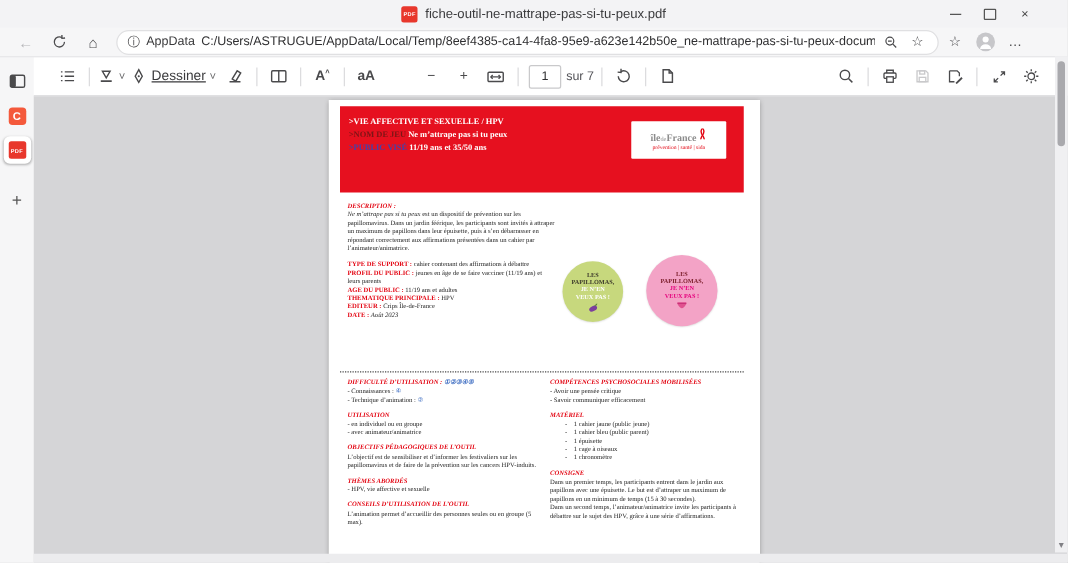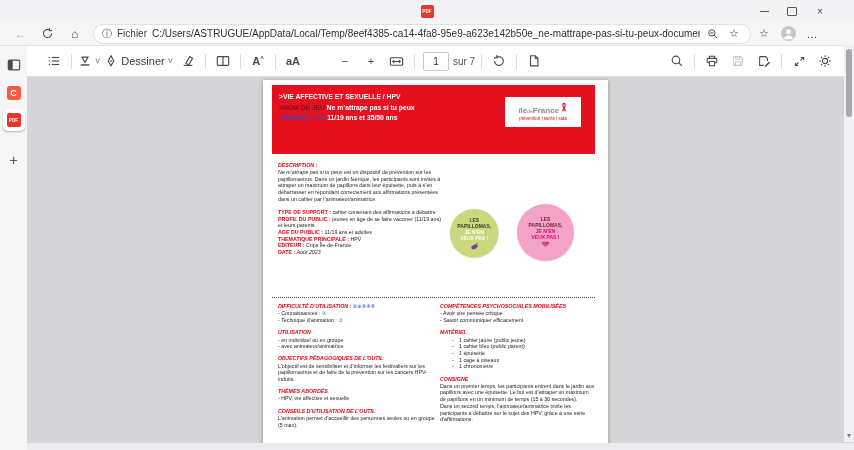--- a/index.html
+++ b/index.html
@@ -33,33 +33,33 @@
   .favicon-c{width:14px;height:14px;border-radius:3px;background:#f4593b;color:#fff;font-weight:bold;font-size:9px;display:flex;align-items:center;justify-content:center;}
   .activetab{width:22px;height:22px;background:#fff;border-radius:5px;box-shadow:0 1px 2px rgba(0,0,0,.28);display:flex;align-items:center;justify-content:center;}
   .activetab .pdf-badge{width:14px;height:14px;}
   .newtab{font-size:14px;color:#555;margin-top:12px;}
   .content{flex:1;display:flex;flex-direction:column;min-width:0;}
 
   
   .pdftoolbar{height:30px;background:#fff;border-bottom:1px solid #e0e0e2;display:flex;align-items:center;padding:0 14px;color:#4a4a4c;flex:0 0 auto;}
   .tbtn{height:24px;min-width:22px;display:flex;align-items:center;justify-content:center;border-radius:4px;font-size:11px;gap:3px;padding:0 2px;}
   .tsep{width:1px;height:15px;background:#dcdcde;margin:0 4px;}
-  .draw-label{font-size:11px;color:#3a3a3c;}
+  .draw-label{font-size:11px;color:#3a3a3c;text-decoration:underline;}
   .chev{font-size:9px;color:#6a6a6c;}
   .pagebox{width:24px;height:17px;border:1px solid #c9c9cb;border-radius:2px;text-align:center;font-size:10px;color:#2f2f31;background:#fff;padding:0;margin:0 4px;font-family:inherit;}
   .pageof{font-size:10px;color:#55555a;margin-right:2px;}
   .grp-center{margin-left:26px;display:flex;align-items:center;}
   .grp-right{margin-left:auto;display:flex;align-items:center;margin-right:2px;}
   .ticon{display:flex;align-items:center;justify-content:center;}
   .disabled-icon svg *{stroke:#c9c9cb !important;}
   .aglyph{font-size:11px;font-weight:bold;color:#4a4a4c;}
   .aglyph sup{font-size:6px;}
 
   
-  .docarea{flex:1;position:relative;background:#d5d5d7;overflow:hidden;}
+  .docarea{flex:1;position:relative;background:#d5d5d7;overflow:hidden;font-family:Liberation Serif, serif;}
   .page{position:absolute;left:236px;top:3px;width:345px;height:372px;background:#fff;box-shadow:0 1px 4px rgba(0,0,0,.35);overflow:hidden;}
   .page-inner{width:690px;height:744px;transform:scale(.5);transform-origin:0 0;position:relative;color:#1f1f1f;font-size:10.6px;line-height:13.4px;}
   .hstrip{position:absolute;left:0;right:0;bottom:0;height:8px;background:#ececee;}
 
   
   .banner{position:absolute;left:18px;top:10px;width:646px;height:138px;background:var(--banner_red,#e6101f);box-sizing:border-box;padding:13px 0 0 14px;}
   .banner-line{font-size:13.5px;font-weight:bold;color:#fff;line-height:21px;white-space:nowrap;}
   .lbl-darkred{color:var(--label_dark_red,#7d1516);}
   .lbl-blue{color:var(--label_blue,#4343ab);}
   .logo{position:absolute;left:466px;top:24px;width:152px;height:60px;background:#fff;border-radius:2px;display:flex;flex-direction:column;align-items:center;justify-content:center;}
@@ -103,20 +103,21 @@
   .sdown{position:absolute;left:0;right:0;bottom:2px;text-align:center;font-size:8px;color:#808085;}
 </style>
 </head>
 <body>
 
 <div class="window">
 
   <div class="titlebar">
     <div class="tab-title">
       <span class="pdf-badge">PDF</span>
+      <span>fiche-outil-ne-mattrape-pas-si-tu-peux.pdf</span>
     </div>
     <div class="wincontrols">
       <div class="winbtn">
           <span class="min-shape"></span>
         </div>
       <div class="winbtn">
           <span class="max-shape"></span>
         </div>
       <div class="winbtn">
           <span>×</span>
@@ -134,21 +135,21 @@
             <path d="M13 8 A5 5 0 1 1 10.5 3.7" fill="none" stroke="#4a4a4c" stroke-width="1.3"></path>
             <path d="M10.5 1.2 L10.5 4.5 L13.6 4.2" fill="none" stroke="#4a4a4c" stroke-width="1.3"></path>
           </svg>
       </span>
     </div>
     <div class="navbtn">
         <span>⌂</span>
       </div>
     <div class="pill">
       <span class="info-glyph">ⓘ</span>
-      <span class="pill-prefix">Fichier</span>
+      <span class="pill-prefix">AppData</span>
       <span class="pill-url">C:/Users/ASTRUGUE/AppData/Local/Temp/8eef4385-ca14-4fa8-95e9-a623e142b50e_ne-mattrape-pas-si-tu-peux-documents.zip.50e/fiche-outil-ne-mattrape-…</span>
       <span class="pill-icon">
         <svg width="12" height="12" viewBox="0 0 16 16">
             <circle cx="6.5" cy="6.5" r="4.2" fill="none" stroke="#4a4a4c" stroke-width="1.3"></circle>
             <line x1="4.5" y1="6.5" x2="8.5" y2="6.5" stroke="#4a4a4c" stroke-width="1.3"></line>
             <line x1="9.7" y1="9.7" x2="13.3" y2="13.3" stroke="#4a4a4c" stroke-width="1.3"></line>
           </svg>
       </span>
       <span class="pill-icon">☆</span>
     </div>

